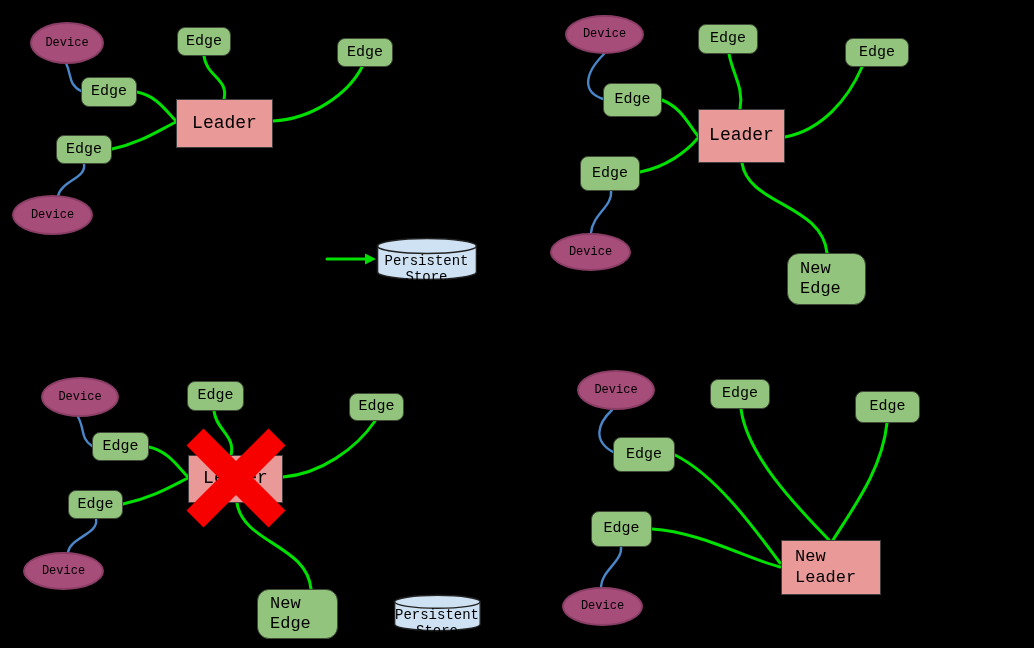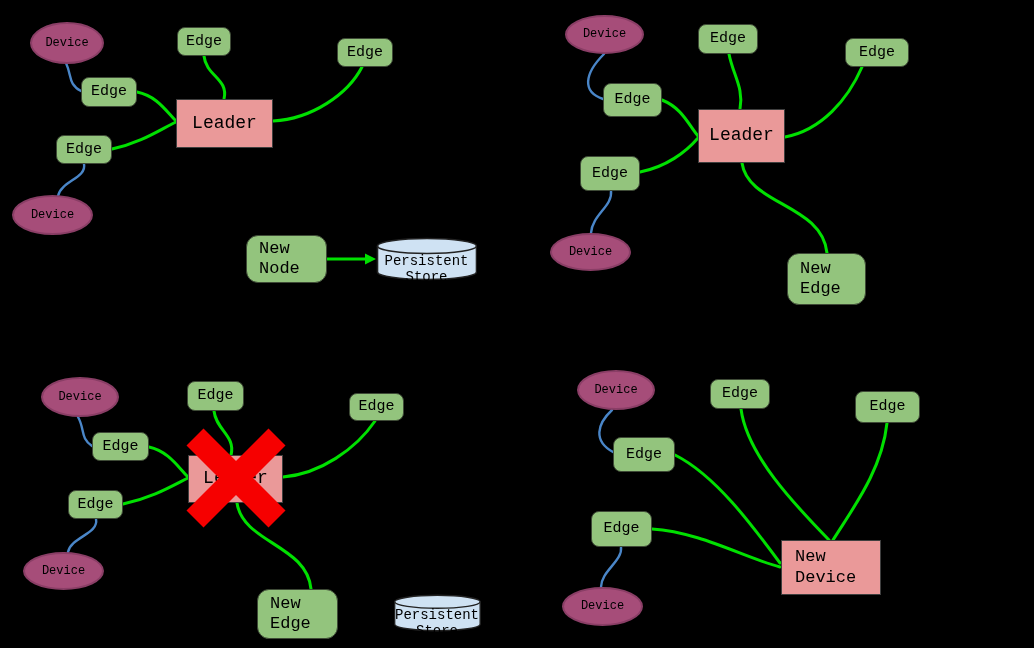--- a/index.html
+++ b/index.html
@@ -99,21 +99,20 @@
     <path class="green" d="M887,423 C882,470 853,508 833,540"></path>
   </svg>
 
   <div class="node device" style="left:30px;top:22px;width:74px;height:42px">Device</div>
   <div class="node edge" style="left:81px;top:77px;width:56px;height:30px">Edge</div>
   <div class="node edge" style="left:177px;top:27px;width:54px;height:29px">Edge</div>
   <div class="node edge" style="left:337px;top:38px;width:56px;height:29px">Edge</div>
   <div class="node leader" style="left:176px;top:99px;width:97px;height:49px">Leader</div>
   <div class="node edge" style="left:56px;top:135px;width:56px;height:29px">Edge</div>
   <div class="node device" style="left:12px;top:195px;width:81px;height:40px">Device</div>
-  <div class="node bigedge" style="left:246px;top:235px;width:81px;height:48px">New Node</div>
   <div class="store" style="left:376px;top:237px;width:101px;height:44px">
     <svg viewBox="0 0 101 44">
       <path class="cyl" d="M1.5,9 L1.5,35 A49.5,7.5 0 0 0 100.5,35 L100.5,9"></path>
       <ellipse class="cyl" cx="51" cy="9" rx="49.5" ry="7.5"></ellipse>
     </svg>
     <div class="store-label">Persistent Store</div>
   </div>
 
   <div class="node device" style="left:565px;top:15px;width:79px;height:39px">Device</div>
   <div class="node edge" style="left:603px;top:83px;width:59px;height:34px">Edge</div>
@@ -143,15 +142,15 @@
     <div class="xbar xbar1"></div>
     <div class="xbar xbar2"></div>
   </div>
 
   <div class="node device" style="left:577px;top:370px;width:78px;height:40px">Device</div>
   <div class="node edge" style="left:613px;top:437px;width:62px;height:35px">Edge</div>
   <div class="node edge" style="left:710px;top:379px;width:60px;height:30px">Edge</div>
   <div class="node edge" style="left:855px;top:391px;width:65px;height:32px">Edge</div>
   <div class="node edge" style="left:591px;top:511px;width:61px;height:36px">Edge</div>
   <div class="node device" style="left:562px;top:587px;width:81px;height:39px">Device</div>
-  <div class="node bigleader" style="left:781px;top:540px;width:100px;height:55px">New Device</div>
+  <div class="node bigleader" style="left:781px;top:540px;width:100px;height:55px">New Leader</div>
 
 </div>
 
 </body></html>

